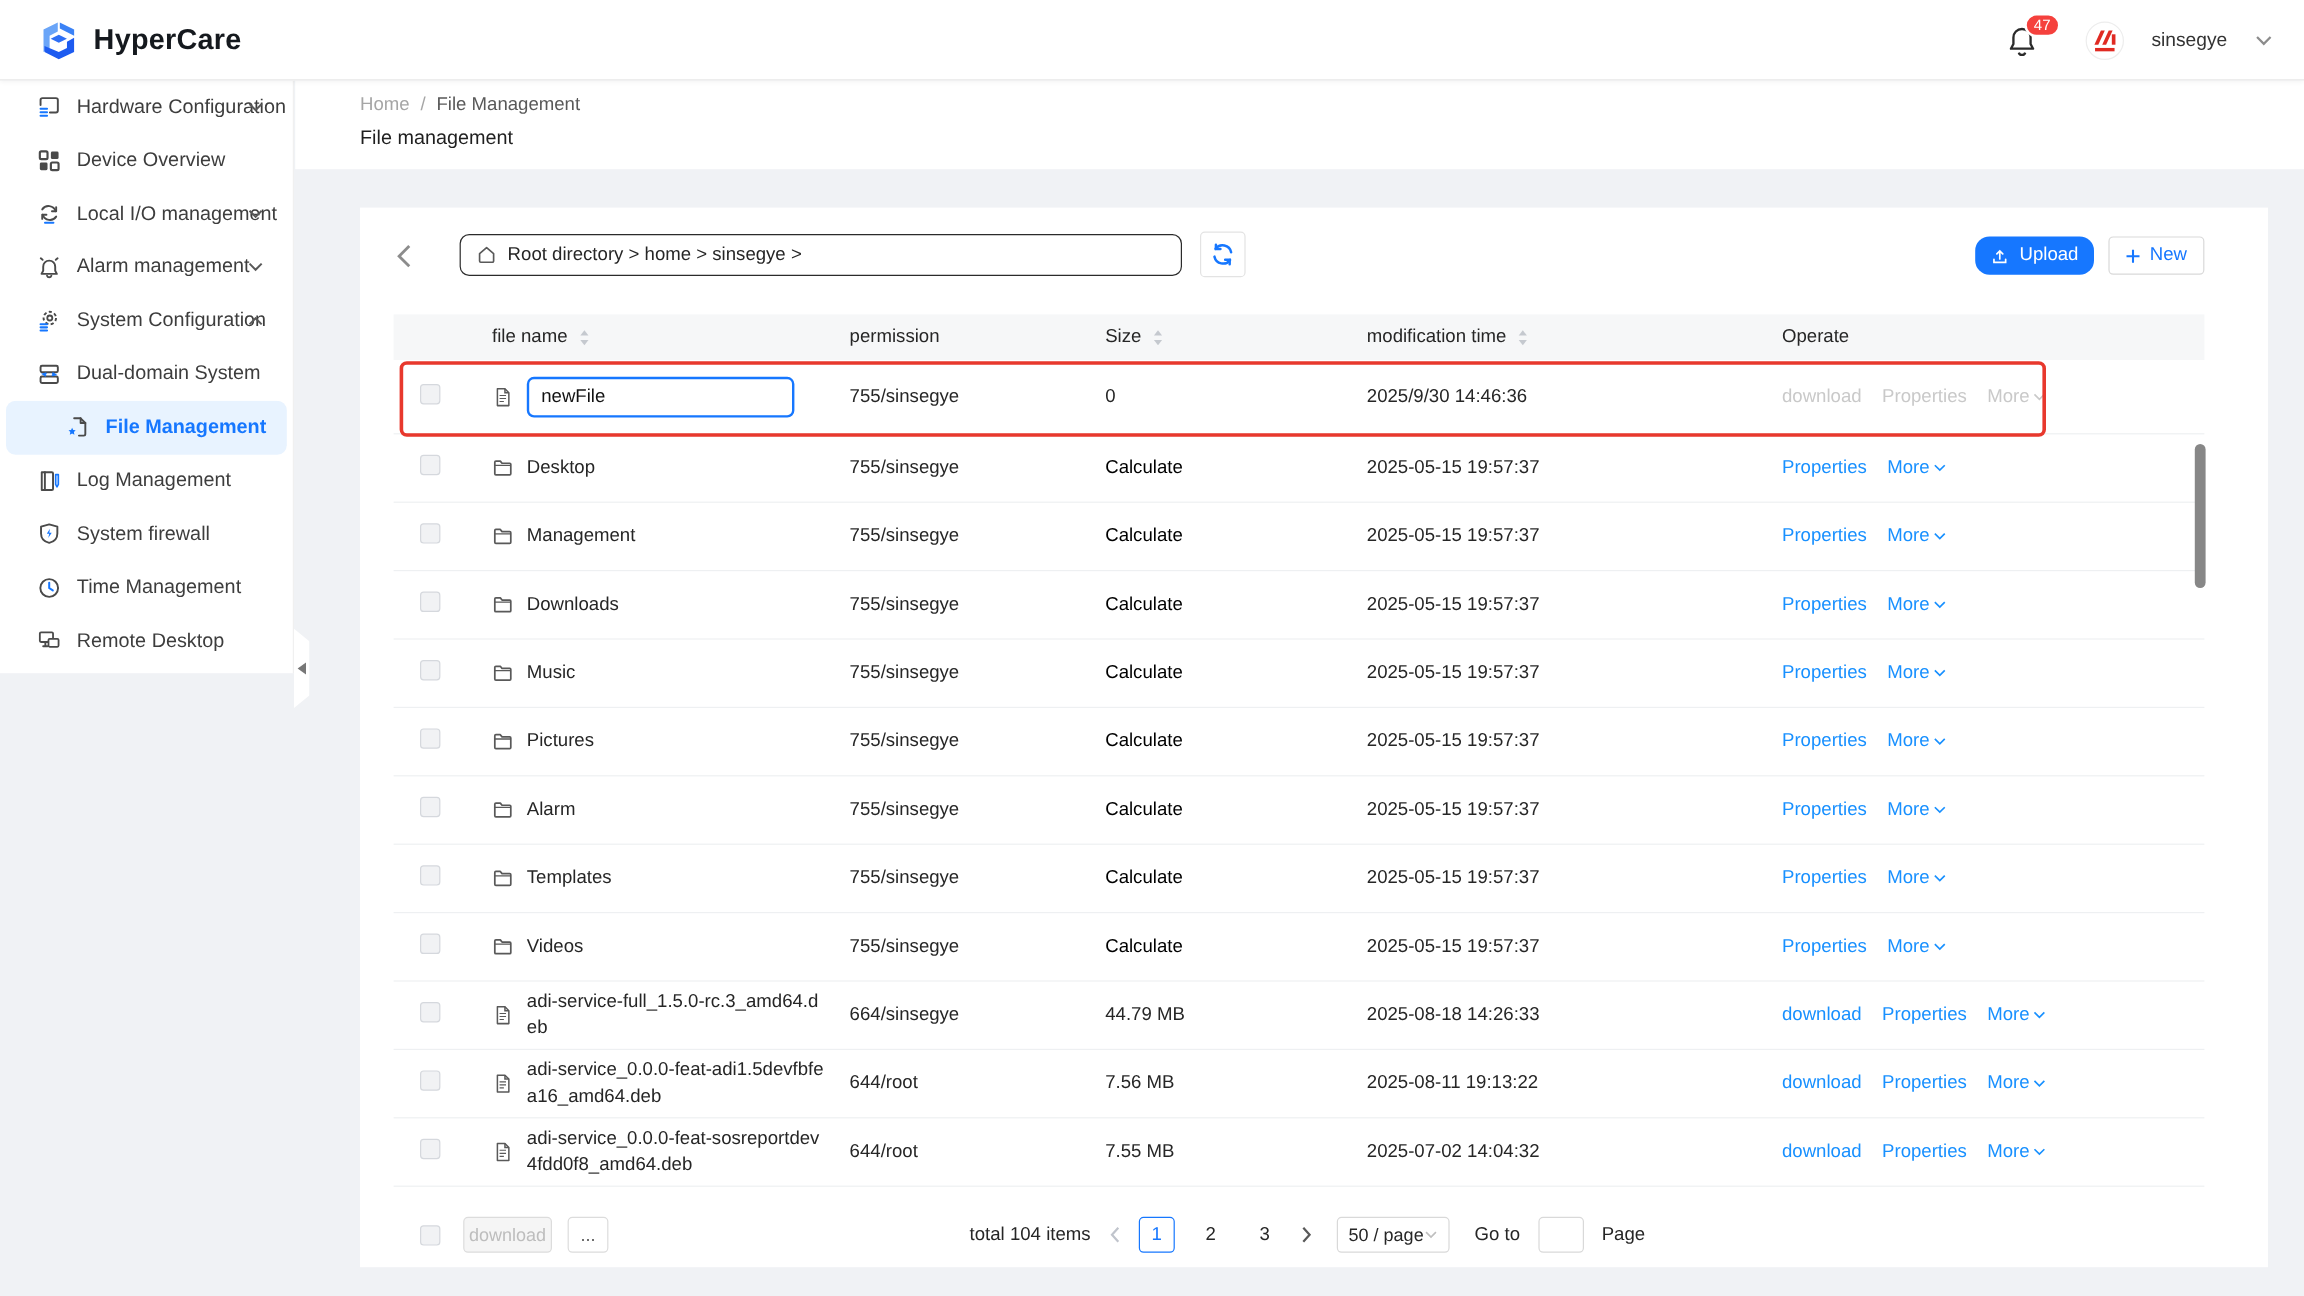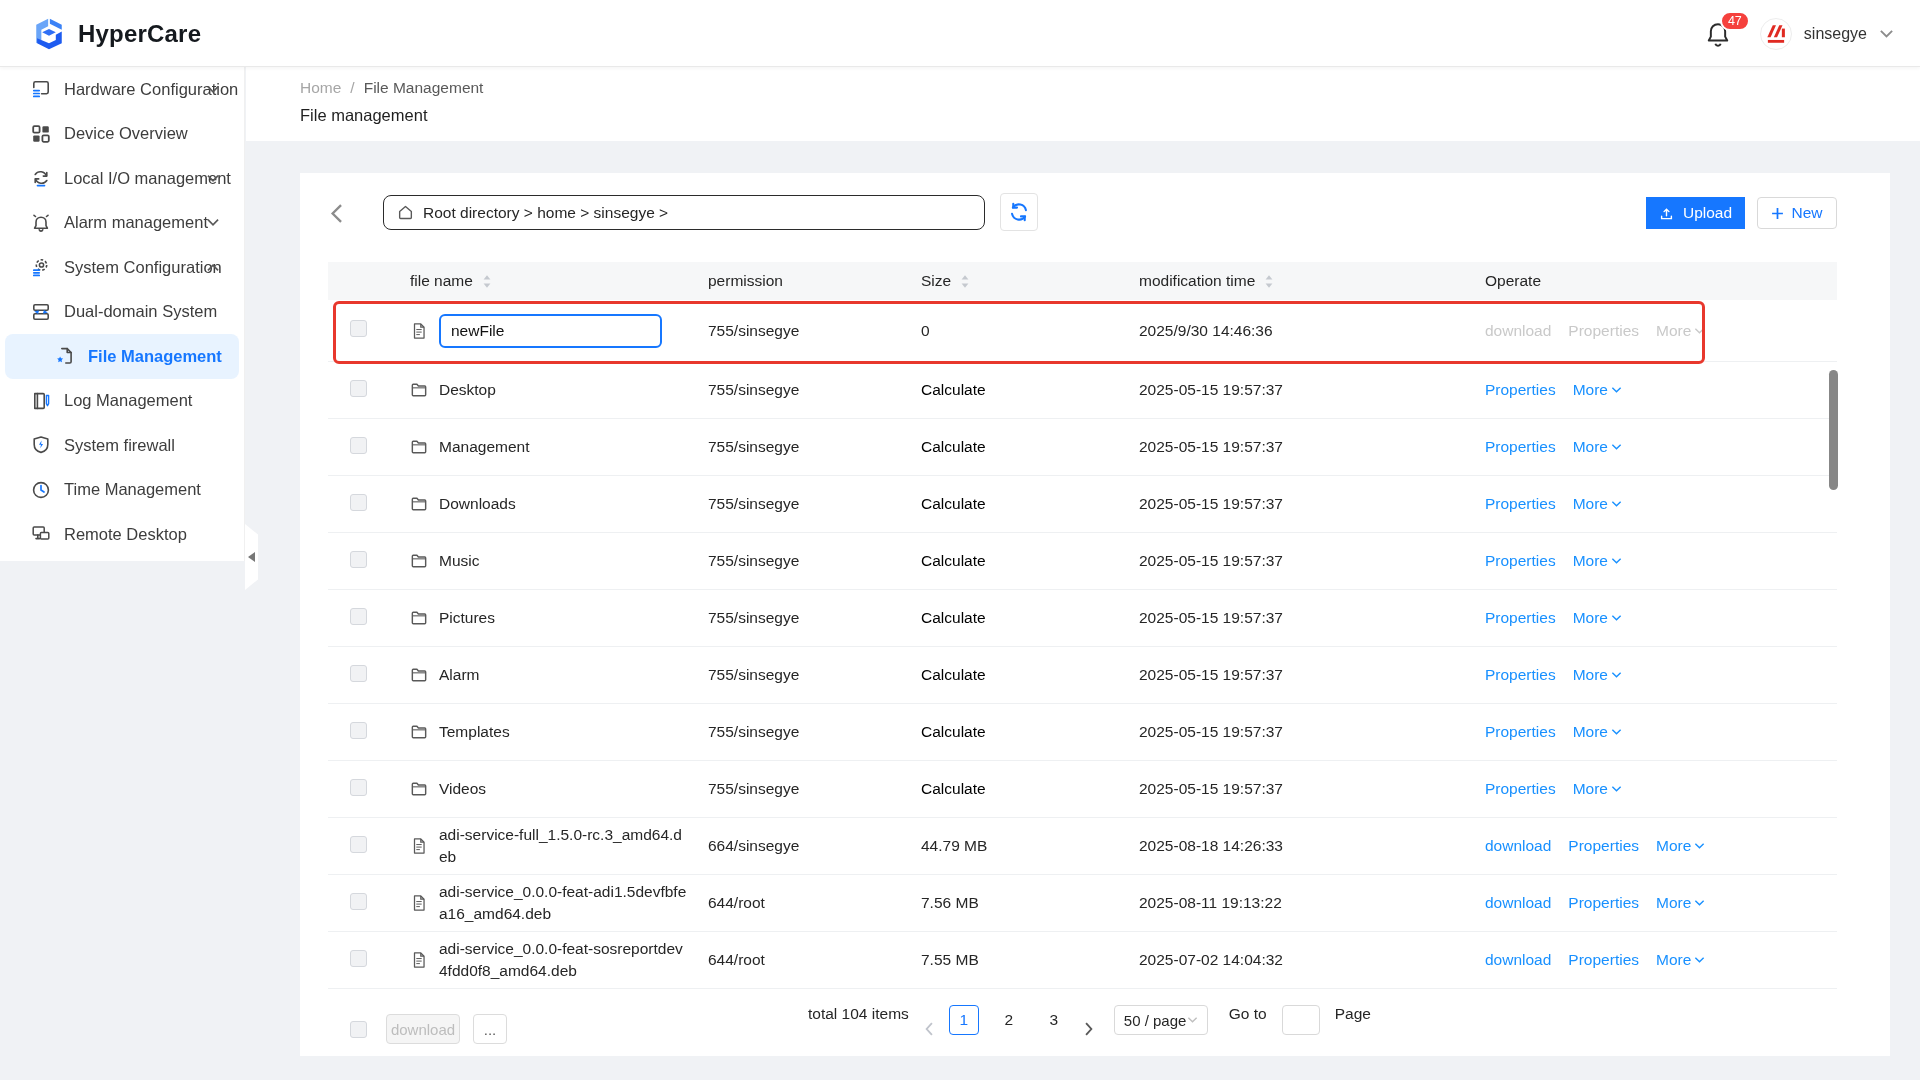--- a/index.html
+++ b/index.html
@@ -5,21 +5,21 @@
   * { box-sizing: border-box; margin: 0; padding: 0; }
   html,body { width:1920px; height:1080px; overflow:hidden; }
   body { background:#f0f2f5; font-family:"Liberation Sans","DejaVu Sans",sans-serif; color:#262626; }
   svg { display:block; }
 
   
   .navbar { position:absolute; left:0; top:0; width:1920px; height:67px; background:#fff;
             border-bottom:1px solid #e9e9e9; box-shadow:0 1px 4px rgba(0,0,0,.05); z-index:20; }
   .brand { position:absolute; left:30px; top:0; height:67px; display:flex; align-items:center; gap:10px; }
   .brand-name { font-size:24px; font-weight:bold; color:#15191e; letter-spacing:.2px; }
-  .nav-right { position:absolute; right:26px; top:0; height:67px; display:flex; align-items:center; gap:12px; }
+  .nav-right { position:absolute; right:26px; top:0; height:67px; display:flex; align-items:center; gap:23px; }
   .bell-wrap { position:relative; width:30px; height:30px; margin-right:14px; cursor:pointer; }
   .badge { position:absolute; top:-8px; left:16px; min-width:30px; height:20px; background:#f5413d; color:#fff;
            border-radius:11px; border:2px solid #fff; font-size:12.5px; display:flex; align-items:center; justify-content:center; padding:0 5px; }
   .avatar { width:32px; height:32px; border-radius:50%; background:#fff; border:1px solid #ededed; display:flex; align-items:center; justify-content:center; overflow:hidden; }
   .username { font-size:16px; color:#333; }
   .nav-caret { color:#8c8c8c; }
 
   
   .sidebar { position:absolute; left:0; top:67px; width:245px; height:494px; background:#fff; border-right:1px solid #f0f0f0; z-index:10; }
   .side-item { position:relative; height:44.5px; display:flex; align-items:center; padding-left:31px; font-size:16.5px; color:#3d3d3d; cursor:pointer; }
@@ -42,21 +42,21 @@
   
   .card { position:absolute; left:300px; top:173px; width:1590px; height:883px; background:#fff; }
 
   .back-btn { position:absolute; left:30px; top:30px; color:#8c8c8c; cursor:pointer; }
   .path-box { position:absolute; left:83px; top:22px; width:602px; height:35px; border:1.5px solid #2b2b2b; border-radius:8px;
               display:flex; align-items:center; gap:9px; padding:0 13px; background:#fff; cursor:text; }
   .path-box .icn { color:#595959; }
   .path-text { font-size:15.5px; color:#262626; white-space:nowrap; }
   .refresh-btn { position:absolute; left:700px; top:20px; width:38px; height:38px; background:#fff; border:1px solid #e3e3e3; border-radius:4px;
                  display:flex; align-items:center; justify-content:center; cursor:pointer; }
-  .upload-btn { position:absolute; left:1346px; top:24px; width:99px; height:32px; background:#1677ff; border:none; border-radius:0;
+  .upload-btn { position:absolute; left:1346px; top:24px; width:99px; height:32px; background:#1677ff; border:none; border-radius:12px;
                 color:#fff; font-size:15.5px; display:flex; align-items:center; justify-content:center; gap:9px; cursor:pointer; font-family:inherit; }
   .new-btn { position:absolute; left:1457px; top:24px; width:80px; height:32px; background:#fff; border:1px solid #d9d9d9; border-radius:4px;
              color:#1677ff; font-size:15.5px; display:flex; align-items:center; justify-content:center; gap:7px; cursor:pointer; font-family:inherit; }
 
   
   .ftable { position:absolute; left:28px; top:89px; width:1509px; }
   .t-head { display:flex; align-items:center; height:38px; background:#f6f7f8; font-size:15.5px; color:#262626; }
   .t-row  { display:flex; align-items:center; min-height:57px; border-bottom:1px solid #eef0f2; font-size:15.5px; color:#262626; }
   .t-row.editing { min-height:62px; }
   .c0 { width:82px; flex:0 0 82px; padding-left:22px; }
@@ -78,21 +78,21 @@
                     pointer-events:none; z-index:6; }
   .scroll-thumb { position:absolute; left:1529px; top:197px; width:9px; height:120px; background:#878787; border-radius:5px; cursor:grab; }
 
   
   .t-footer { position:absolute; left:28px; top:832px; width:1509px; height:48px; display:flex; align-items:center; }
   .t-footer .checkbox { margin-left:22px; }
   .dl-btn { margin-left:19px; width:74px; height:30px; background:#f5f5f5; border:1px solid #dcdcdc; border-radius:4px;
             color:#bdbdbd; font-size:15px; font-family:inherit; }
   .dots-btn { margin-left:13px; width:34px; height:30px; background:#fff; border:1px solid #dcdcdc; border-radius:4px;
               color:#595959; font-size:15px; font-family:inherit; cursor:pointer; }
-  .pagination { position:absolute; left:480px; top:0; height:48px; display:flex; gap:15px; font-size:15.5px; }
+  .pagination { position:absolute; left:480px; top:0; height:48px; display:flex; align-items:center; gap:15px; font-size:15.5px; }
   .pg-arrow { color:#c0c4cc; cursor:pointer; display:flex; align-items:center; }
   .pg-arrow.next { color:#595959; }
   .page-num { min-width:30px; height:30px; display:flex; align-items:center; justify-content:center; border-radius:4px;
               cursor:pointer; color:#262626; }
   .page-num.active { border:1px solid #1677ff; color:#1677ff; background:#fff; }
   .size-select { margin-left:5px; width:94px; height:30px; border:1px solid #d9d9d9; border-radius:4px; display:flex; align-items:center;
                  justify-content:space-between; padding:0 9px; color:#262626; cursor:pointer; font-size:15px; }
   .size-select .chev { color:#bfbfbf; }
   .goto-lbl { margin-left:6px; }
   .goto-input { width:38px; height:30px; border:1px solid #d9d9d9; border-radius:4px; font-size:15px; padding:0 6px; font-family:inherit; outline:none; }

